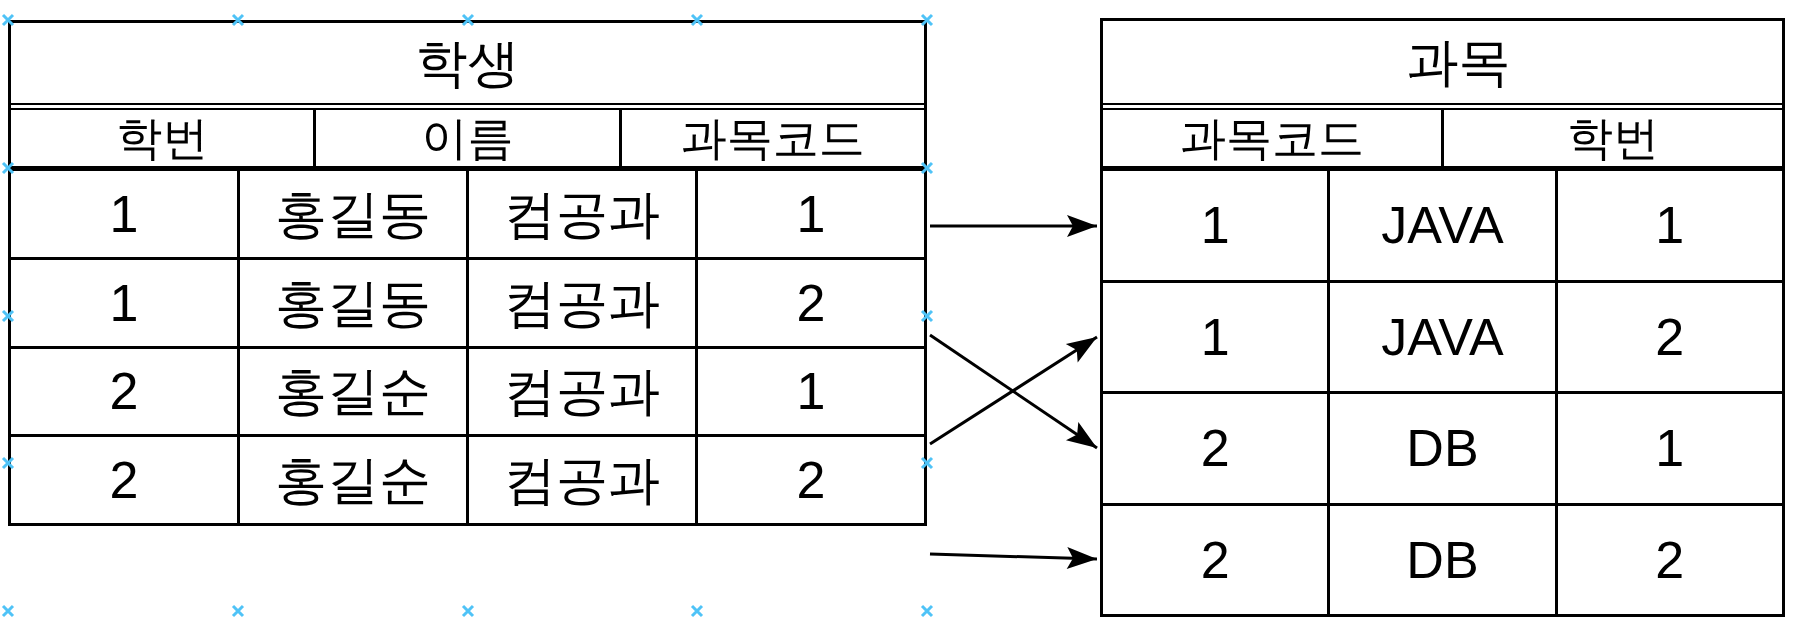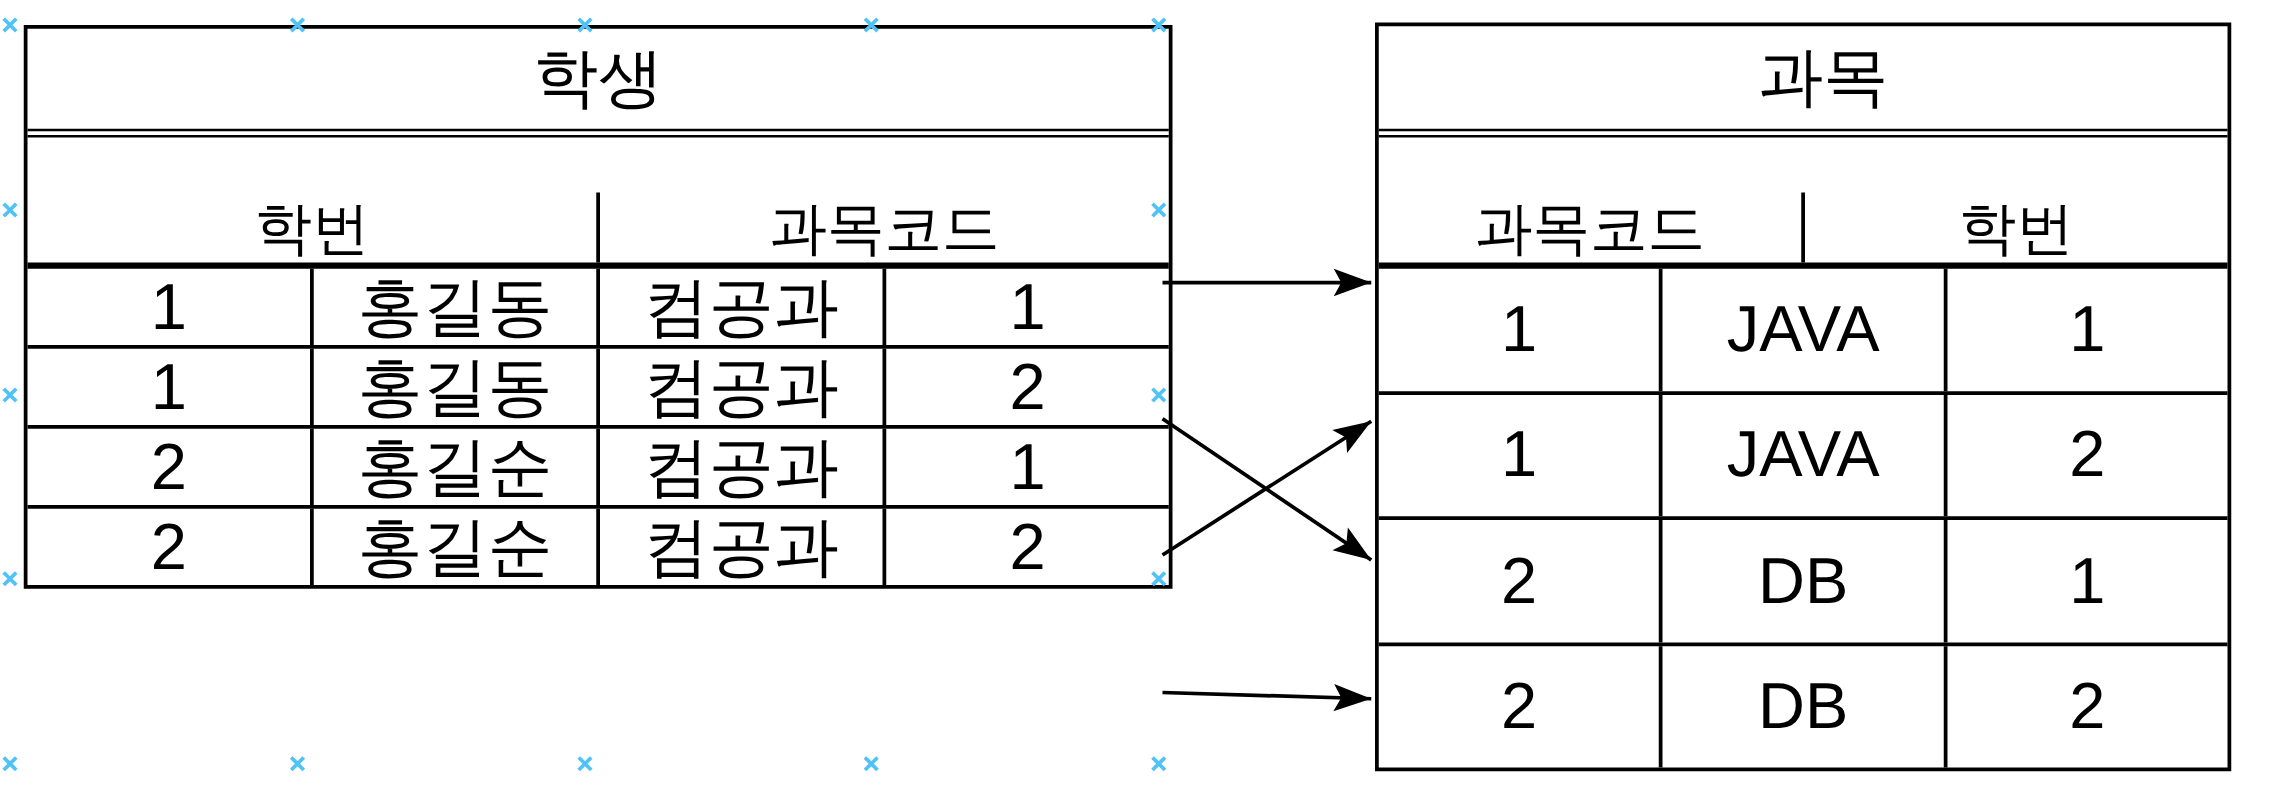--- a/index.html
+++ b/index.html
@@ -11,49 +11,50 @@
     position:absolute;background:#fff;border:3px solid #000;
     display:flex;flex-direction:column;box-sizing:border-box;
   }
   .tbl-title{
     height:80px;flex:0 0 auto;border-bottom:7px double #000;
     display:flex;align-items:center;justify-content:center;
     font-size:52px;line-height:1;
   }
   .tbl-head{
     height:56px;flex:0 0 auto;border-bottom:5px solid #000;
-    display:flex;flex-direction:row;margin-top:44px;
+    display:flex;flex-direction:row;
   }
   .tbl-row{
     flex:1 1 0;display:flex;flex-direction:row;border-bottom:3px solid #000;
   }
   .tbl-row:last-child{border-bottom:none;}
   .cell{
     flex:1 1 0;display:flex;align-items:center;justify-content:center;
     border-right:3px solid #000;font-size:52px;line-height:1;min-width:0;
   }
   .tbl-head .cell{font-size:46px;}
   .cell:last-child{border-right:none;}
-  .student-tbl{left:19px;top:20px;width:919px;height:451px;}
+  .student-tbl{left:8px;top:20px;width:919px;height:506px;}
   .subject-tbl{left:1100px;top:18px;width:685px;height:599px;}
   .subject-tbl .tbl-title{height:82px;padding-left:32px;}
   .overlay{
     position:absolute;left:0;top:0;width:1816px;height:644px;
     pointer-events:none;z-index:5;
   }
 </style>
 </head>
 <body>
 
 <div class="canvas">
 
   <div class="tbl student-tbl">
     <div class="tbl-title">학생</div>
     <div class="tbl-head">
       <div class="cell">학번</div>
+      <div class="cell">이름</div>
       <div class="cell">과목코드</div>
     </div>
     <div class="tbl-row">
       <div class="cell">1</div>
       <div class="cell">홍길동</div>
       <div class="cell">컴공과</div>
       <div class="cell">1</div>
     </div>
     <div class="tbl-row">
       <div class="cell">1</div>

